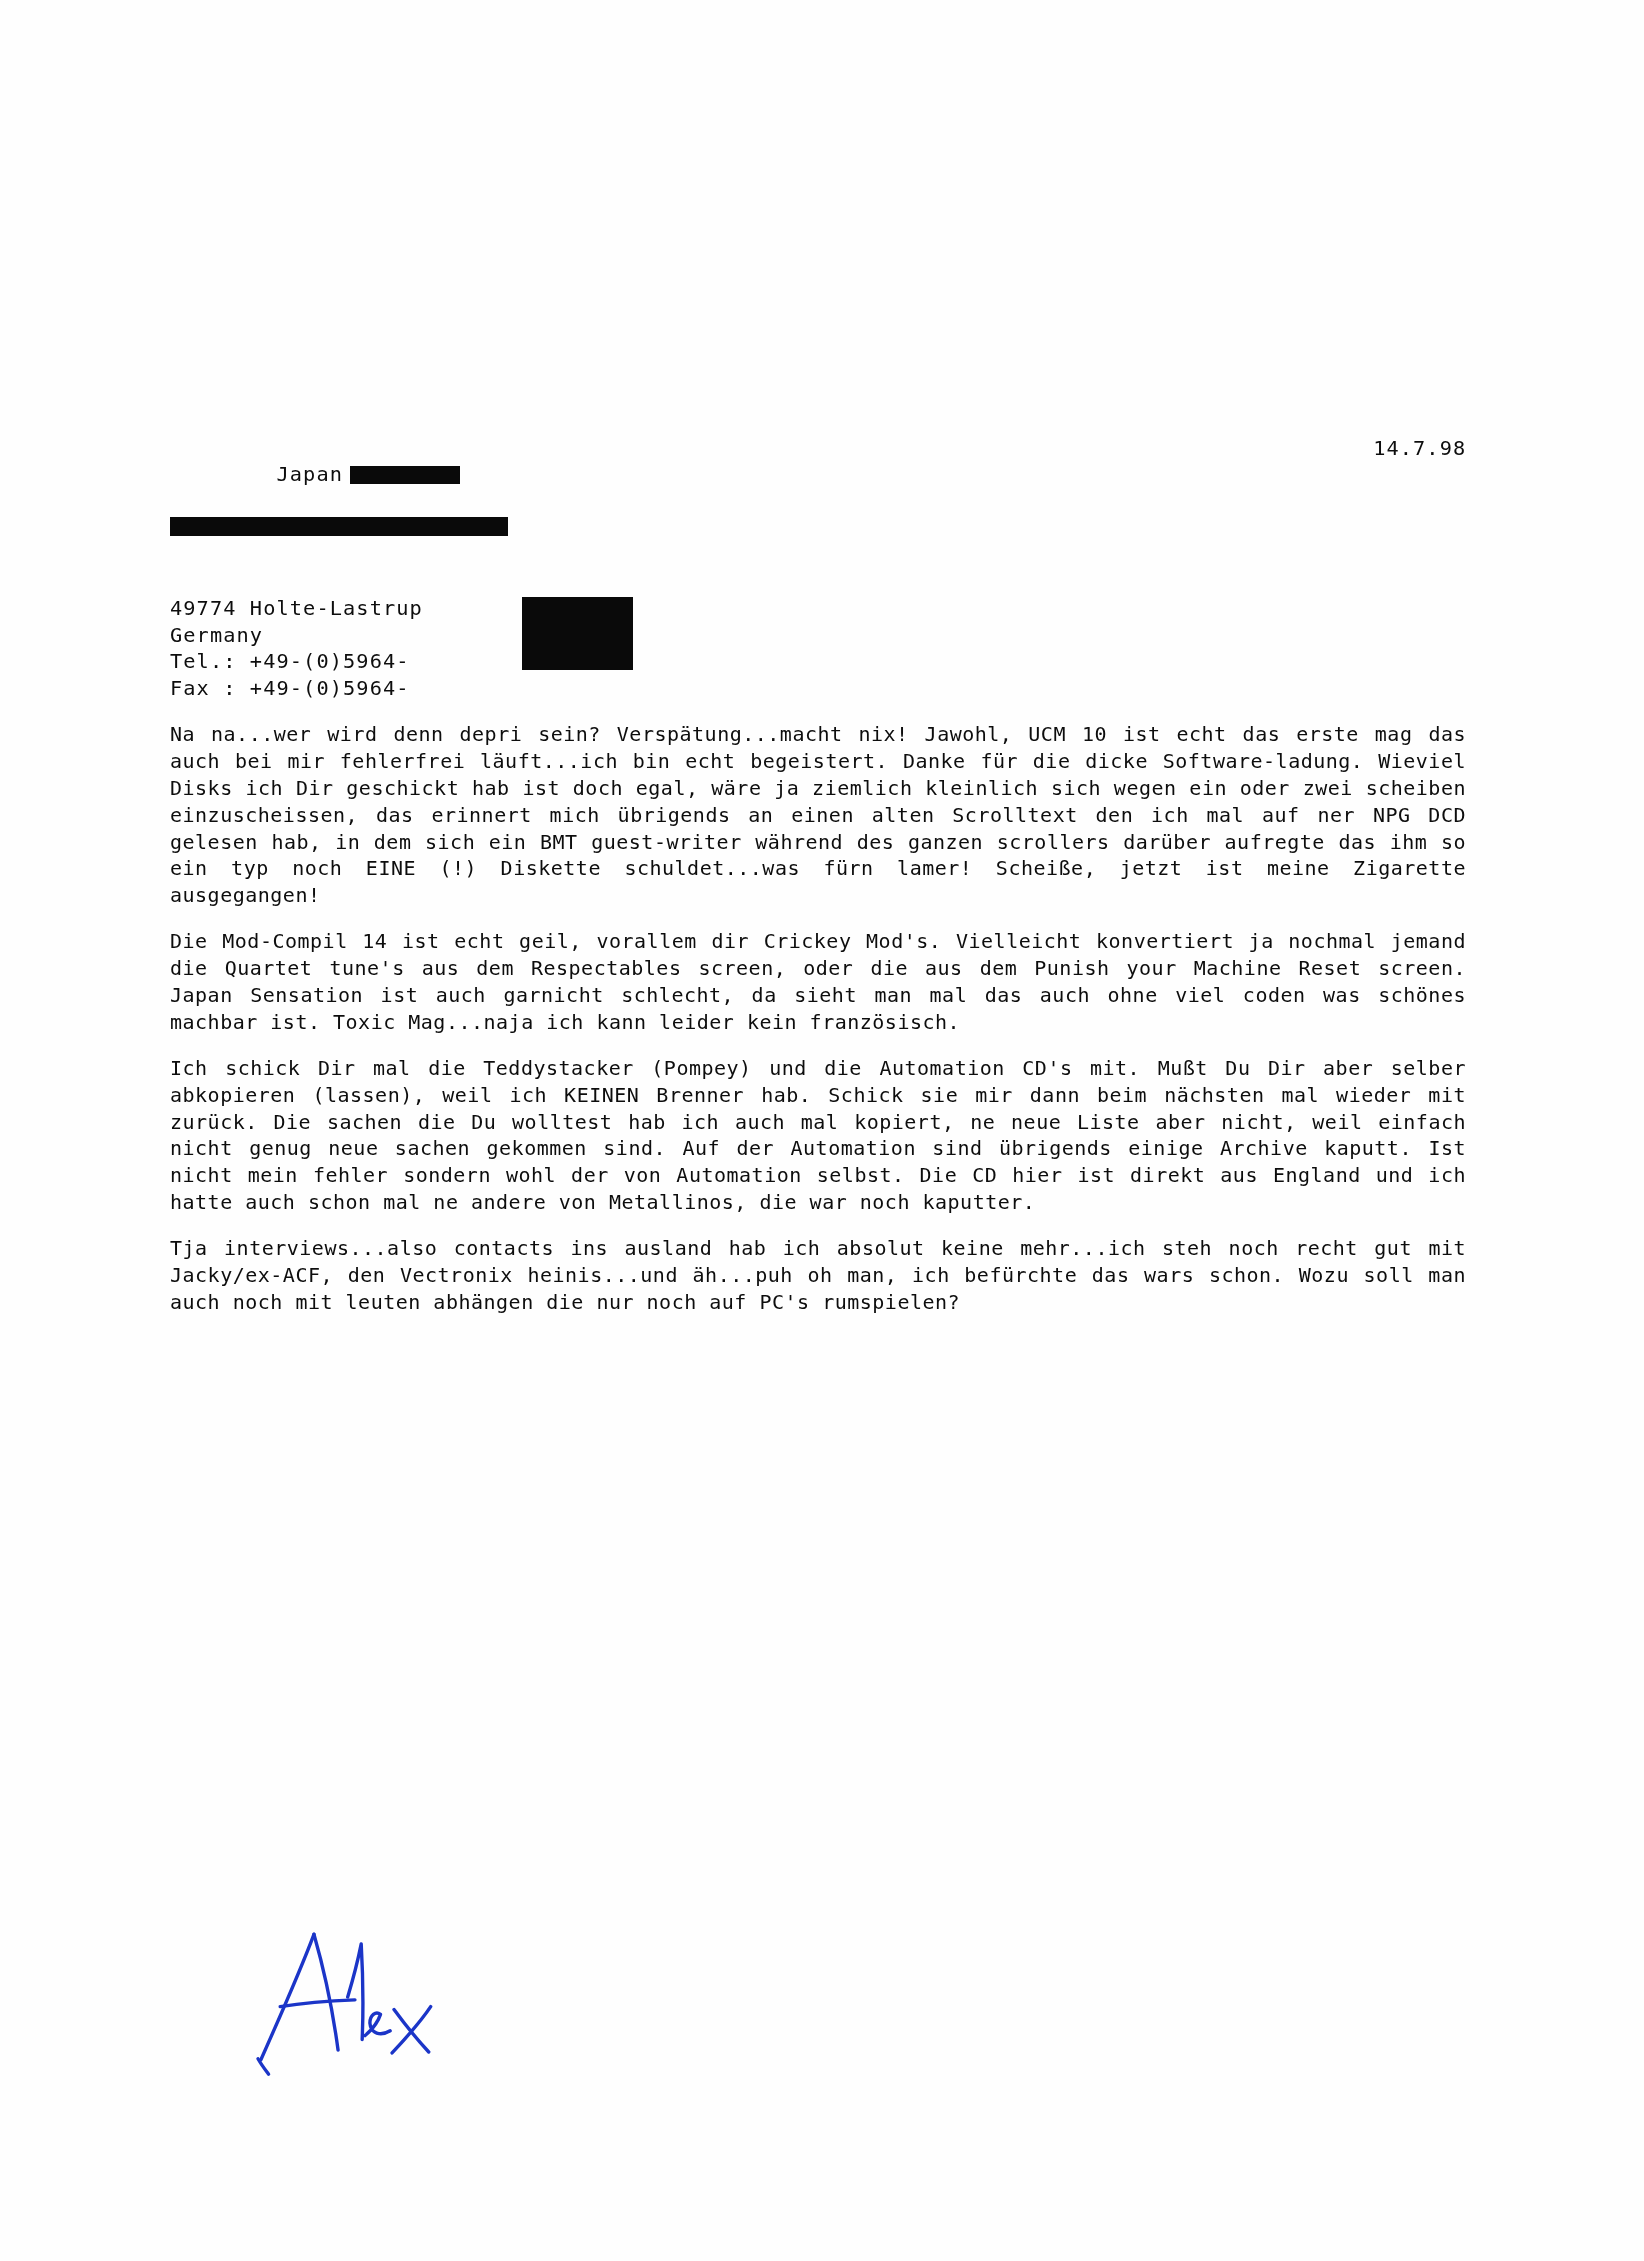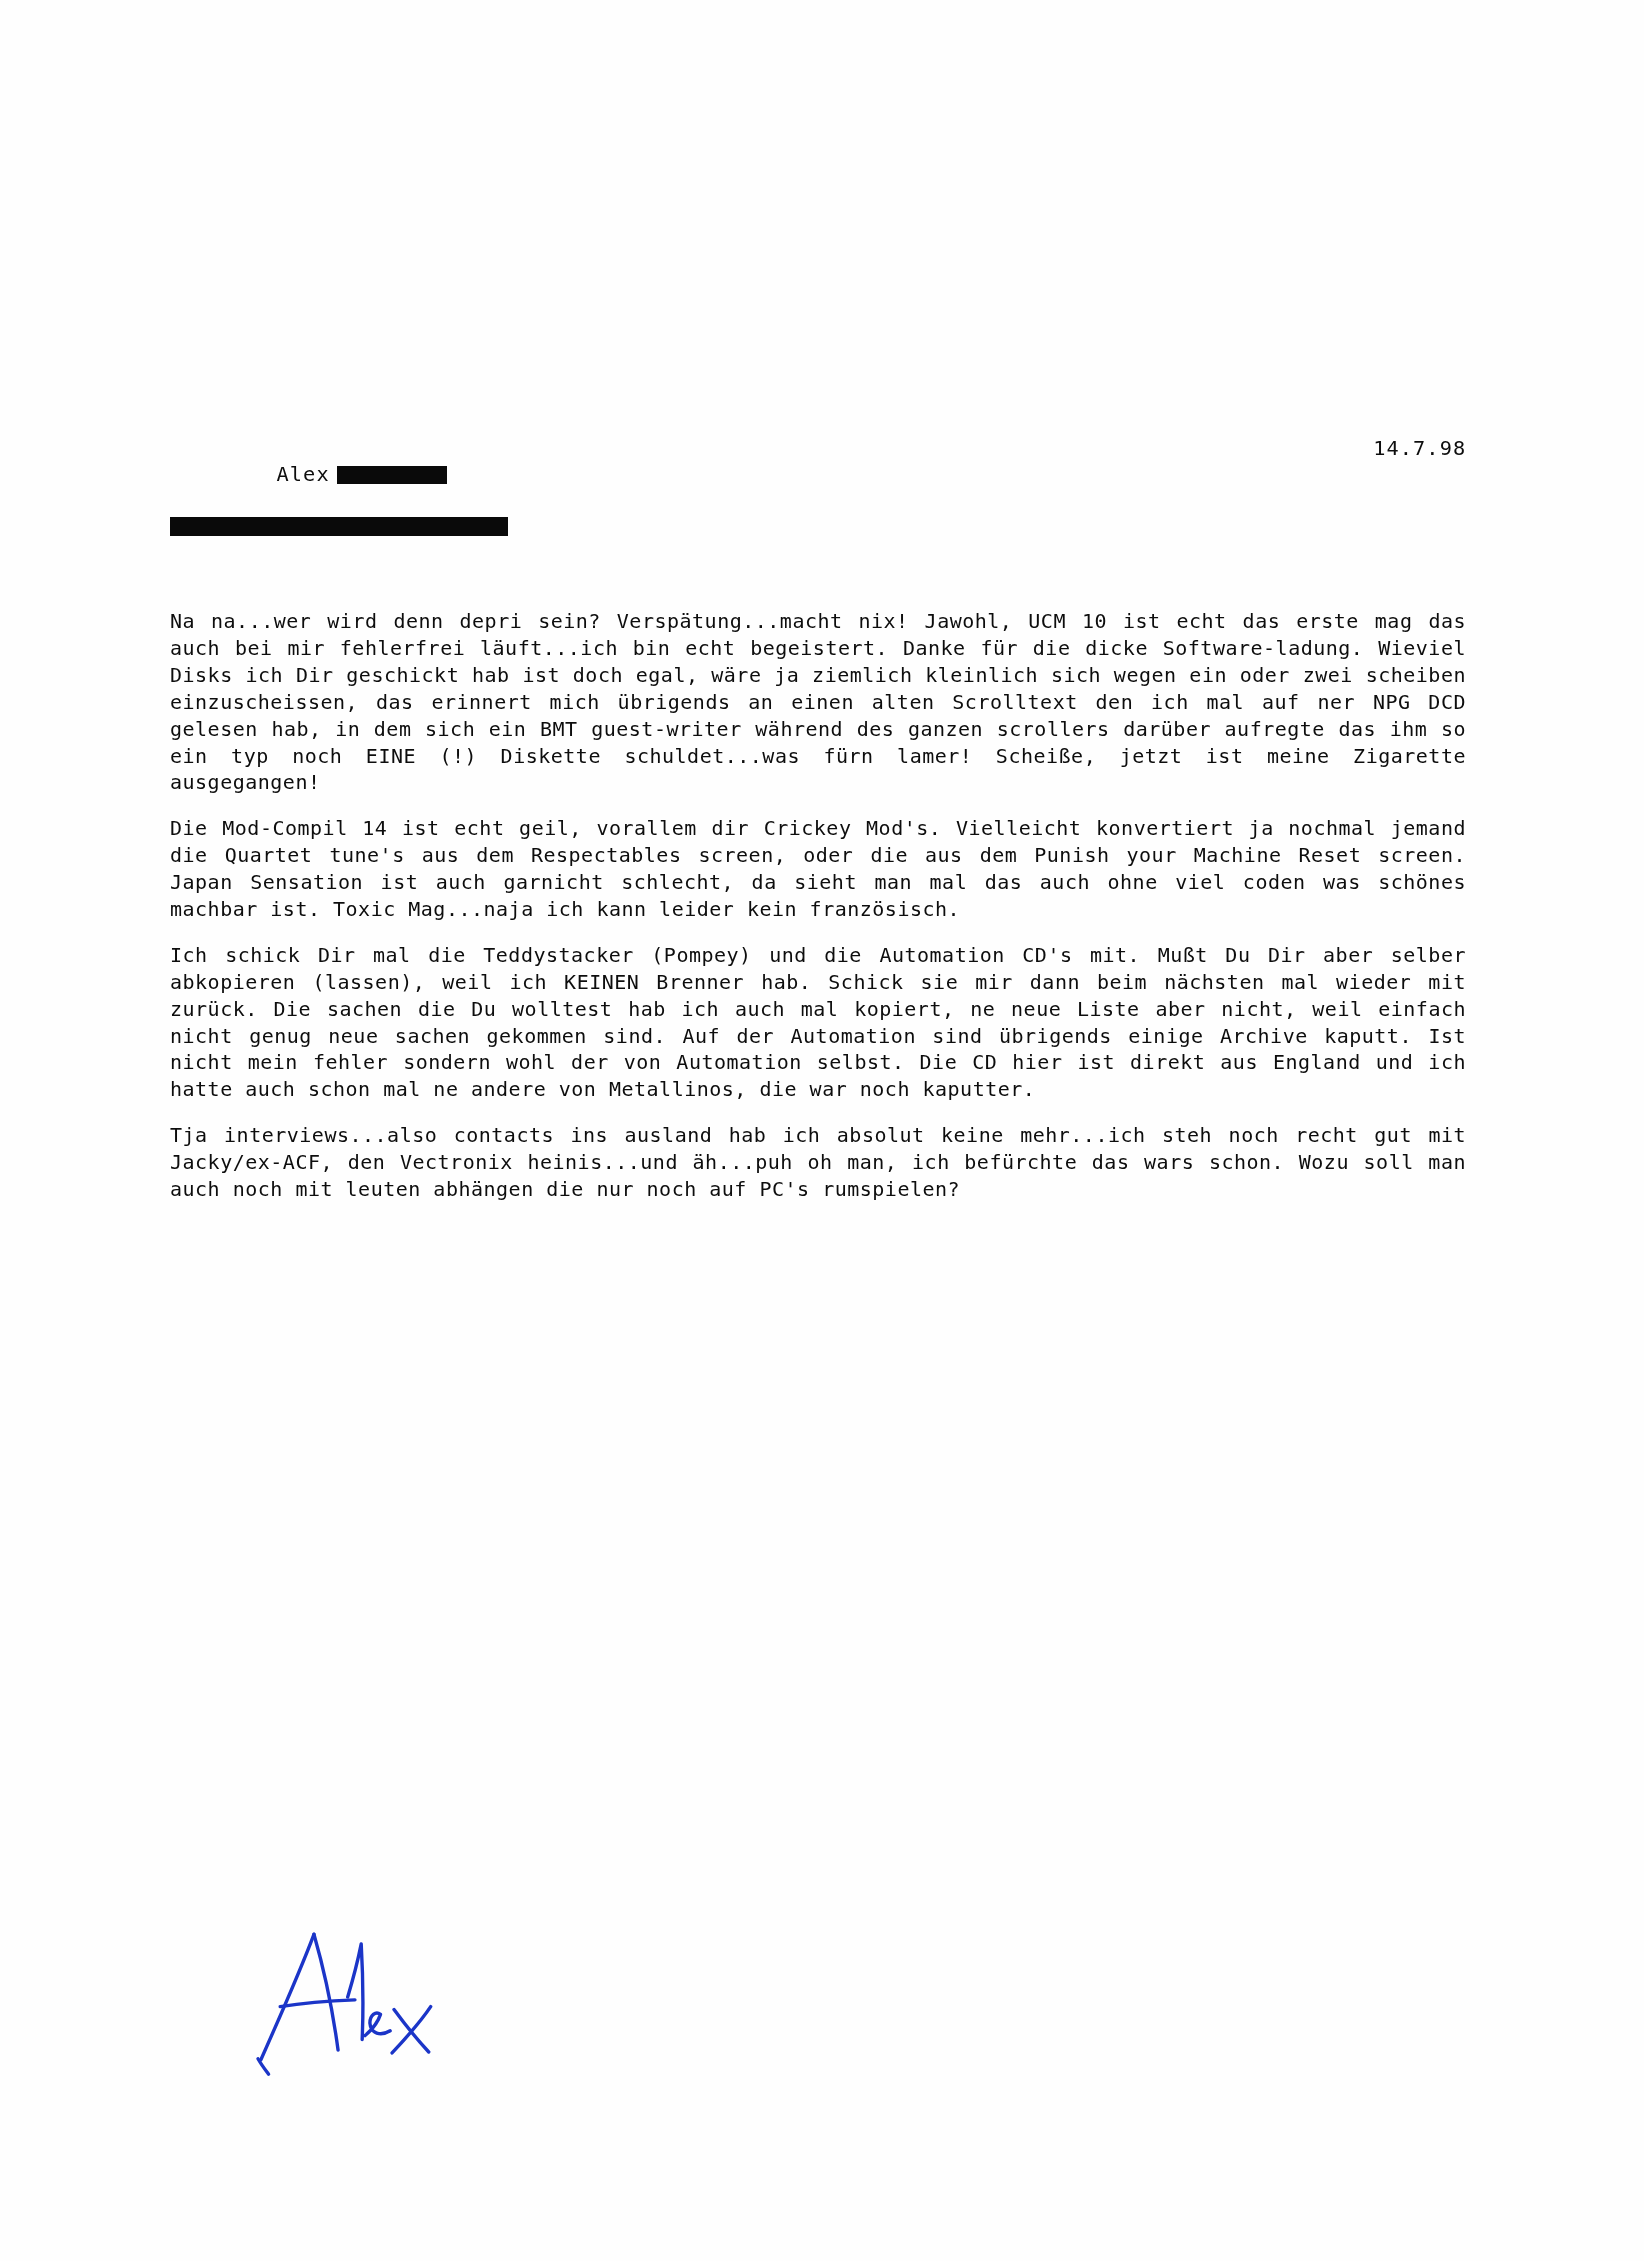--- a/index.html
+++ b/index.html
@@ -113,26 +113,30 @@
 </style>
 </head>
 <body>
 
 <div class="page">
 
   <div class="letter">
 
     <div class="sender-line">
       <div class="sender-name">
-        <span>Alex</span><span class="redaction redact-name"></span>
+        <span>Japan</span><span class="redaction redact-name"></span>
         <span class="redaction redact-street"></span>
       </div>
       <div class="date">14.7.98</div>
     </div>
 
+    <div class="addr-block"><span>49774 Holte-Lastrup</span>
+<span>Germany</span>
+<span>Tel.: +49-(0)5964-</span>
+<span>Fax : +49-(0)5964-</span><span class="redact-phone"></span></div>
 
 
     <div class="para">Na na...wer wird denn depri sein? Verspätung...macht nix! Jawohl, UCM 10 ist echt das erste mag das auch bei mir fehlerfrei läuft...ich bin echt begeistert. Danke für die dicke Software-ladung. Wieviel Disks ich Dir geschickt hab ist doch egal, wäre ja ziemlich kleinlich sich wegen ein oder zwei scheiben einzuscheissen, das erinnert mich übrigends an einen alten Scrolltext den ich mal auf ner NPG DCD gelesen hab, in dem sich ein BMT guest-writer während des ganzen scrollers darüber aufregte das ihm so ein typ noch EINE (!) Diskette schuldet...was fürn lamer! Scheiße, jetzt ist meine Zigarette ausgegangen!</div>
     <div class="para">Die Mod-Compil 14 ist echt geil, vorallem dir Crickey Mod's. Vielleicht konvertiert ja nochmal jemand die Quartet tune's aus dem Respectables screen, oder die aus dem Punish your Machine Reset screen. Japan Sensation ist auch garnicht schlecht, da sieht man mal das auch ohne viel coden was schönes machbar ist. Toxic Mag...naja ich kann leider kein französisch.</div>
     <div class="para">Ich schick Dir mal die Teddystacker (Pompey) und die Automation CD's mit. Mußt Du Dir aber selber abkopieren (lassen), weil ich KEINEN Brenner hab. Schick sie mir dann beim nächsten mal wieder mit zurück. Die sachen die Du wolltest hab ich auch mal kopiert, ne neue Liste aber nicht, weil einfach nicht genug neue sachen gekommen sind. Auf der Automation sind übrigends einige Archive kaputt. Ist nicht mein fehler sondern wohl der von Automation selbst. Die CD hier ist direkt aus England und ich hatte auch schon mal ne andere von Metallinos, die war noch kaputter.</div>
     <div class="para">Tja interviews...also contacts ins ausland hab ich absolut keine mehr...ich steh noch recht gut mit Jacky/ex-ACF, den Vectronix heinis...und äh...puh oh man, ich befürchte das wars schon. Wozu soll man auch noch mit leuten abhängen die nur noch auf PC's rumspielen?</div>
 
   </div>
 
   <svg class="signature" viewBox="0 0 480 340" xmlns="http://www.w3.org/2000/svg">

